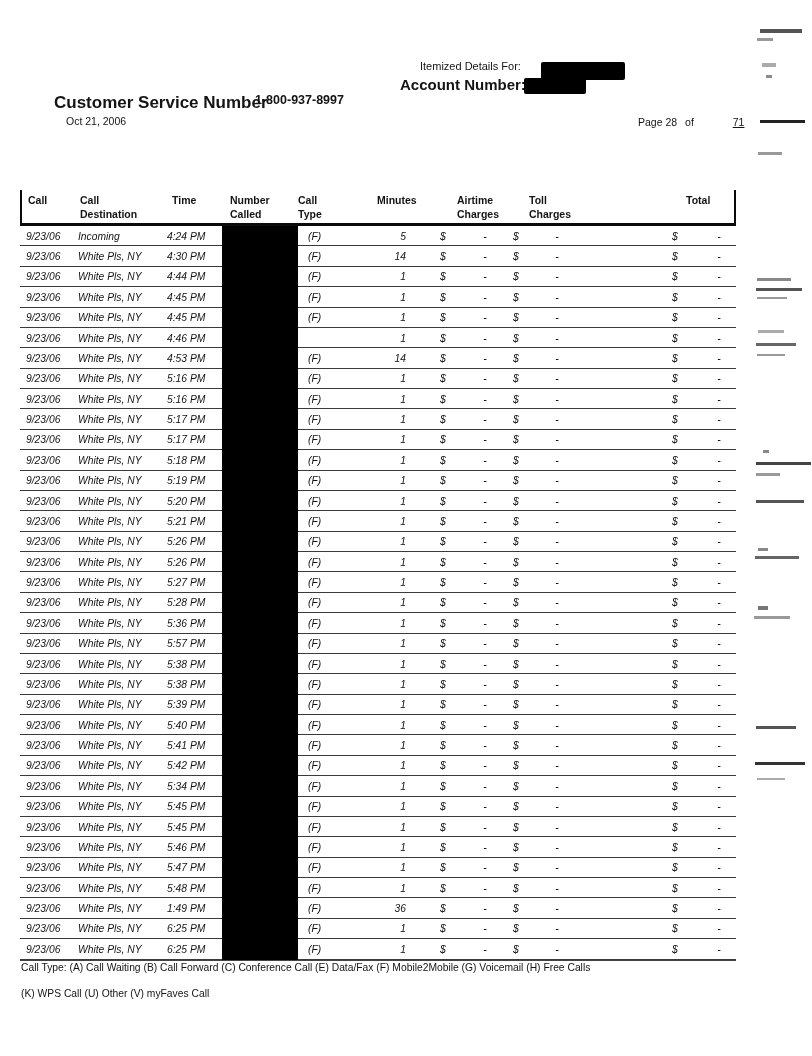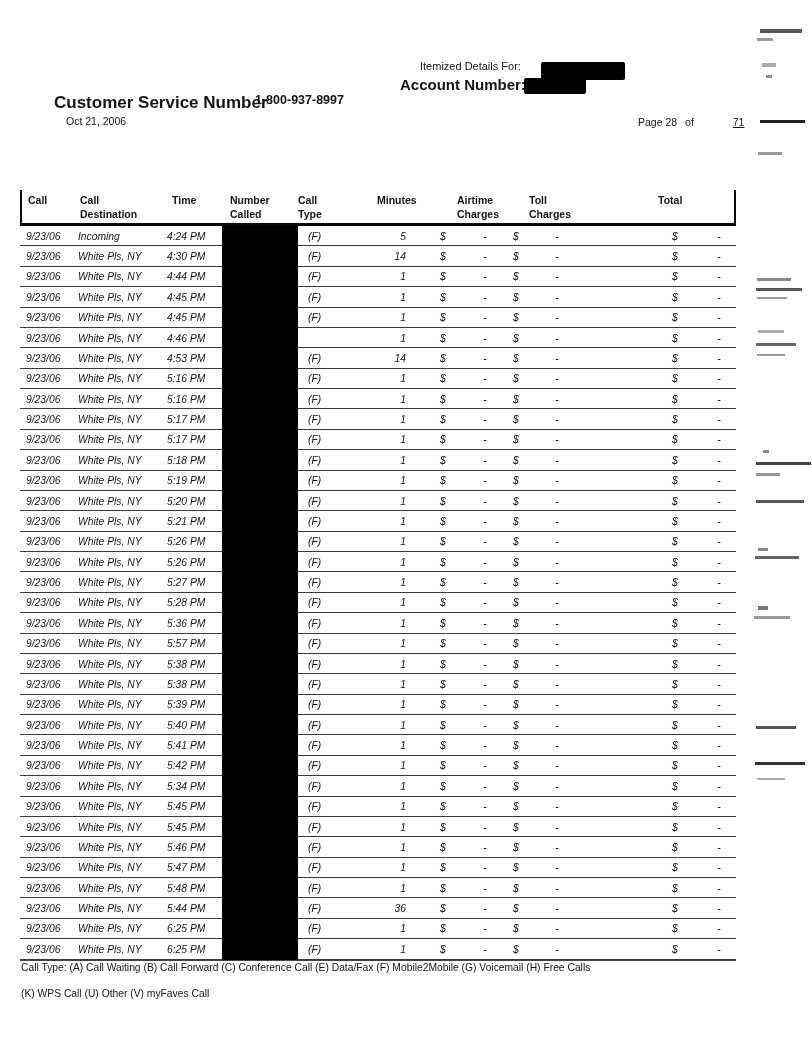--- a/index.html
+++ b/index.html
@@ -39,21 +39,21 @@
   }
   .t-headbox {
     box-sizing:border-box;
     position:relative;
     border-left:2.5px solid #0a0a0a; border-right:2.5px solid #0a0a0a;
     border-bottom:3px solid #0a0a0a;
     height:36px;
   }
   .th { position:absolute; top:3px; font-size:10.5px; font-weight:bold; line-height:1.35; white-space:pre-line; }
   .th0{left:6px} .th1{left:58px} .th2{left:150px} .th3{left:208px} .th4{left:276px}
-  .th5{left:355px} .th6{left:435px} .th7{left:507px} .th8{left:636px}
+  .th5{left:355px} .th6{left:435px} .th7{left:507px} .th8{left:664px}
 
   .t-rows { position:relative; border-bottom:1px solid #444; }
   .t-row  { position:relative; height:19.38px; border-bottom:1.5px solid #3a3a3a;font-style:italic; }
   .cell {
     position:absolute; top:50%; transform:translateY(-50%);
     font-size:10.3px; white-space:nowrap;
   }
   .c-date{left:6px} .c-dest{left:58px} .c-time{left:147px} .c-type{left:288px}
   .c-min {left:340px; width:46px; text-align:right;}
   .c-ad{left:420px}  .c-av{left:460px; width:10px; text-align:center;}
@@ -531,21 +531,21 @@
         <span class="cell c-ad">$</span>
         <span class="cell c-av">-</span>
         <span class="cell c-td">$</span>
         <span class="cell c-tv">-</span>
         <span class="cell c-totd">$</span>
         <span class="cell c-totv">-</span>
       </div>
       <div class="t-row">
         <span class="cell c-date">9/23/06</span>
         <span class="cell c-dest">White Pls, NY</span>
-        <span class="cell c-time">5:44 PM</span>
+        <span class="cell c-time">1:49 PM</span>
         <span class="cell c-type">(F)</span>
         <span class="cell c-min">36</span>
         <span class="cell c-ad">$</span>
         <span class="cell c-av">-</span>
         <span class="cell c-td">$</span>
         <span class="cell c-tv">-</span>
         <span class="cell c-totd">$</span>
         <span class="cell c-totv">-</span>
       </div>
       <div class="t-row">

